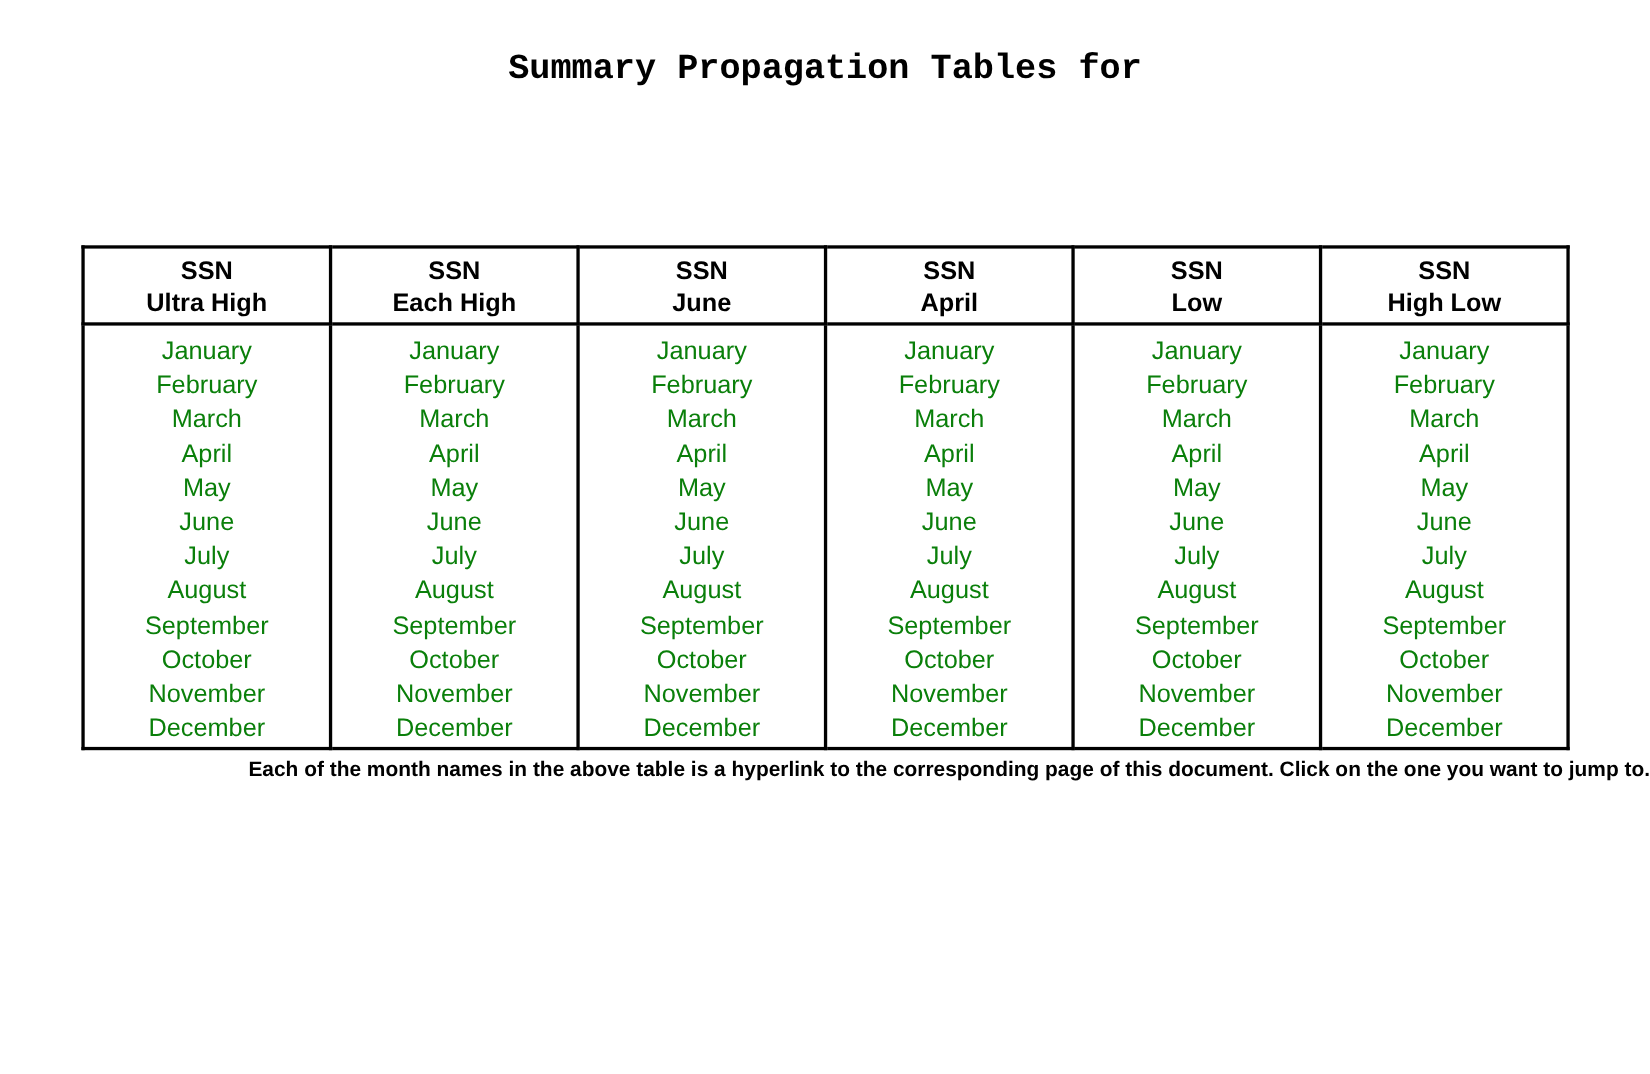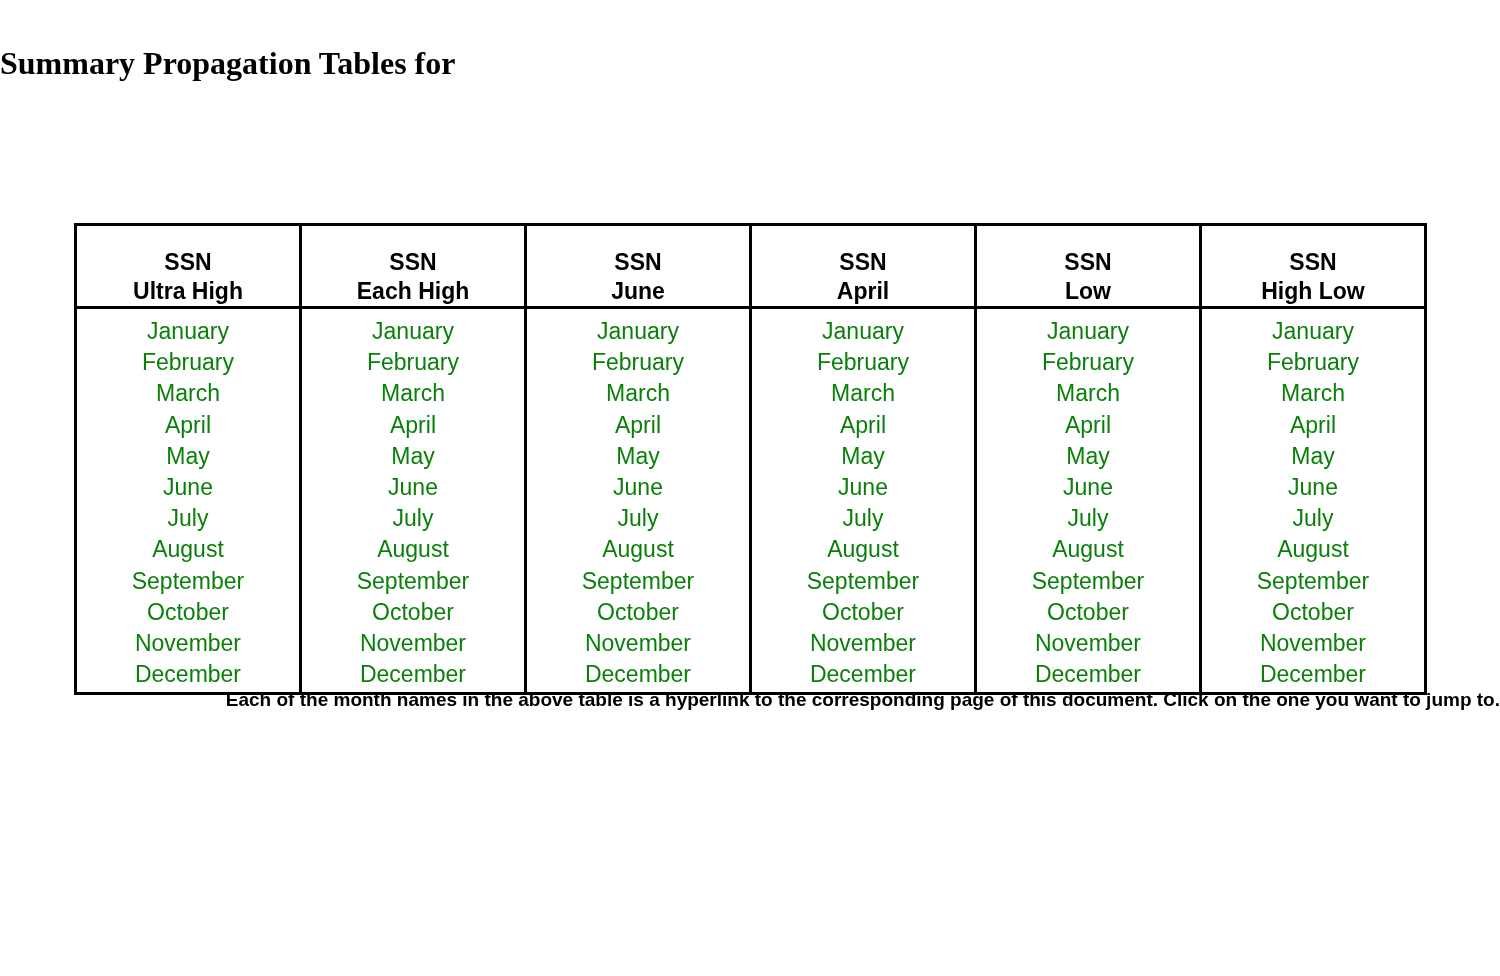--- a/index.html
+++ b/index.html
@@ -1,32 +1,32 @@
 <!DOCTYPE html>
 <html><head>
 <meta charset="utf-8">
 <style>
   html, body { margin:0; padding:0; background:#ffffff; }
   body { width:1500px; height:976px; position:relative; overflow:hidden; }
   .title {
-    position:absolute; left:0; top:44px; width:1500px; 
-    font-family:Liberation Serif, serif; font-weight:bold; font-size:32px;
+    position:absolute; left:0; top:44px; width:1500px; text-align:center;
+    font-family:Liberation Mono, monospace; font-weight:bold; font-size:32px;
     line-height:38px; color:#000;
   }
   table.summary {
     position:absolute; left:74px; top:223px; width:1353px;
     border-collapse:collapse; table-layout:fixed;
   }
   table.summary th, table.summary td {
     border:3px solid #000; text-align:center; vertical-align:top;
     font-family:"Liberation Sans", sans-serif; padding:0;
   }
   table.summary th {
     font-weight:bold; font-size:23px; line-height:29px; height:70px;
-    padding-top:22px; box-sizing:border-box; color:#000;
+    padding-top:6px; box-sizing:border-box; color:#000;
   }
   table.summary td { padding-top:7px; padding-bottom:2px; }
   .month {
     display:block; color:#0a7f0a; font-size:23px; line-height:31.2px;
     text-decoration:none; cursor:pointer;
   }
   .note {
     position:absolute; left:0; top:689px; width:1500px; text-align:right;
     font-family:"Liberation Sans", sans-serif; font-weight:bold; font-size:19px;
     color:#000;

